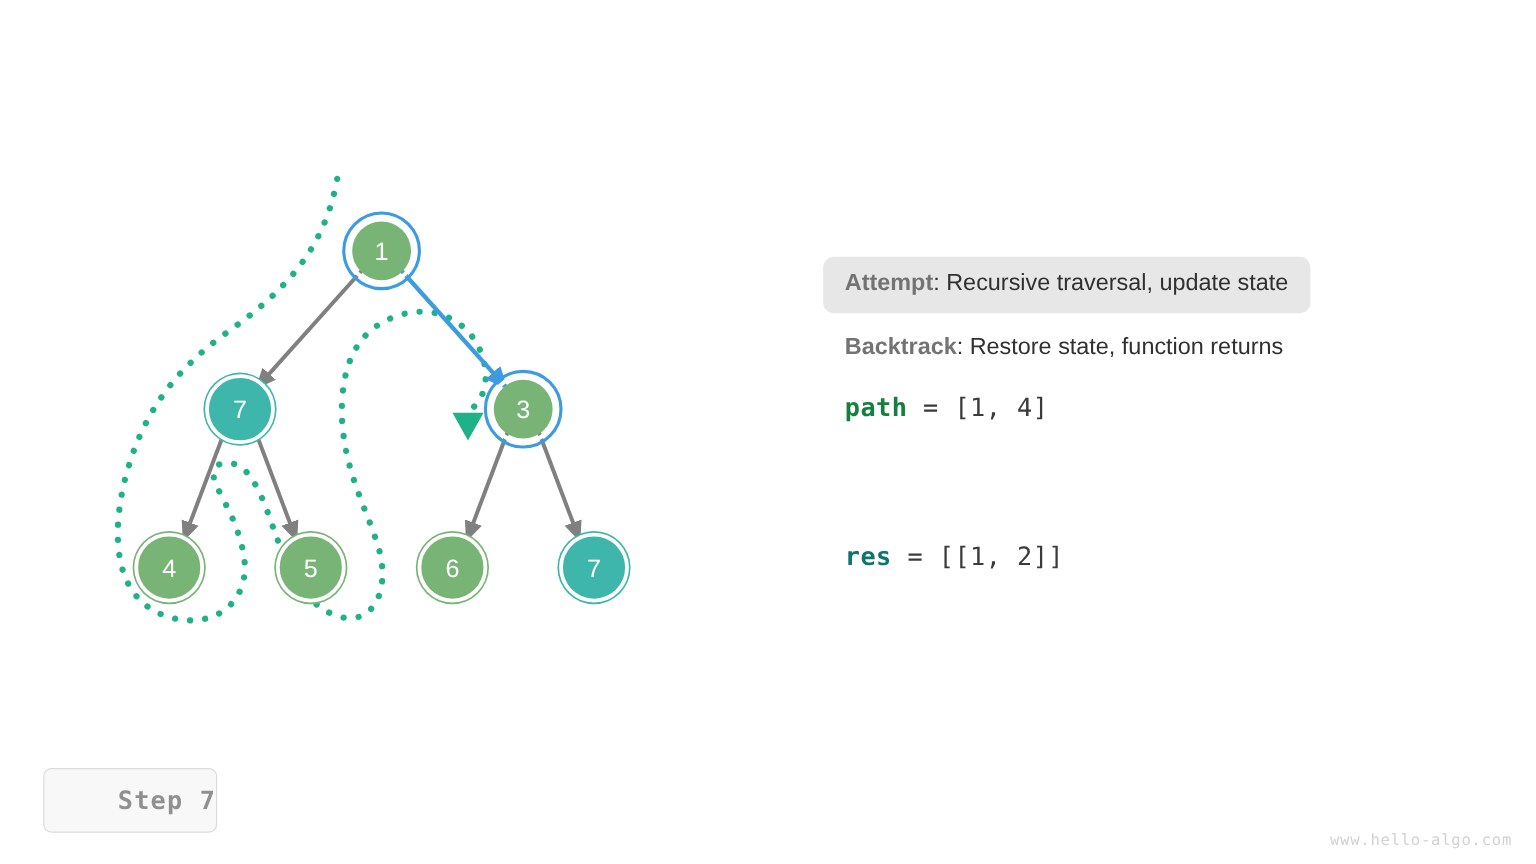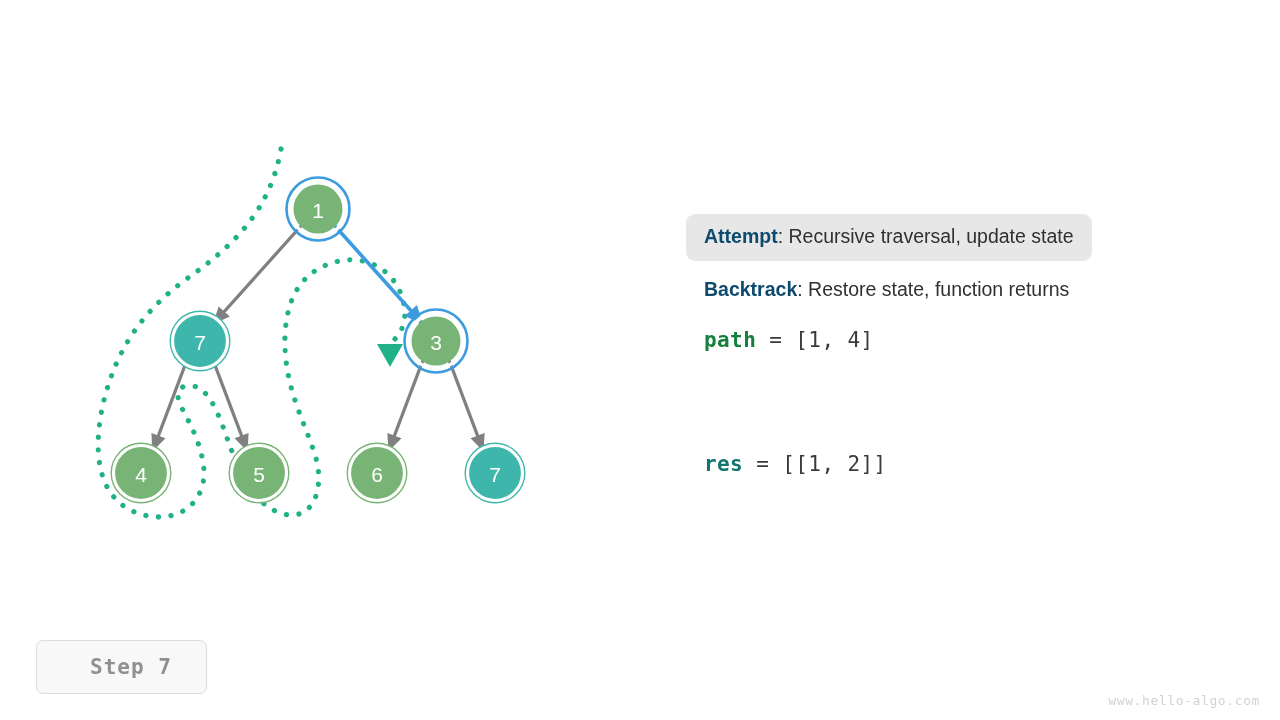--- a/index.html
+++ b/index.html
@@ -46,21 +46,21 @@
     margin: 0;
   }
   .desc-line {
     font-size: 19.5px;
     color: #30302f;
     line-height: 1.22;
     white-space: nowrap;
   }
   .desc-line b {
     font-weight: 700;
-    color: #0c4a6e;
+    color: #737373;
   }
   .code-line {
     font-family: "DejaVu Sans Mono", "Liberation Mono", monospace;
     font-size: 21px;
     color: #3b3b3b;
     letter-spacing: 0.4px;
     white-space: pre;
     padding: 0 18px;
   }
   .code-line .var-path {
@@ -76,28 +76,28 @@
     height: 60px;
     padding: 0 18px;
   }
   #row-res { margin-top: 40px; }
 
   
   #step-badge {
     position: absolute;
     left: 36px;
     top: 640px;
-    width: 171px;
+    width: 145px;
     height: 54px;
     border: 1px solid #dcdcdc;
     border-radius: 7px;
     background: #f8f8f8;
     display: flex;
     align-items: center;
-    justify-content: center;
+    justify-content: flex-end;
     box-sizing: border-box;
     padding-left: 19px;
   }
   #step-badge-label {
     font-family: "DejaVu Sans Mono", "Liberation Mono", monospace;
     font-size: 21px;
     font-weight: 700;
     color: #909090;
     letter-spacing: 1px;
   }

